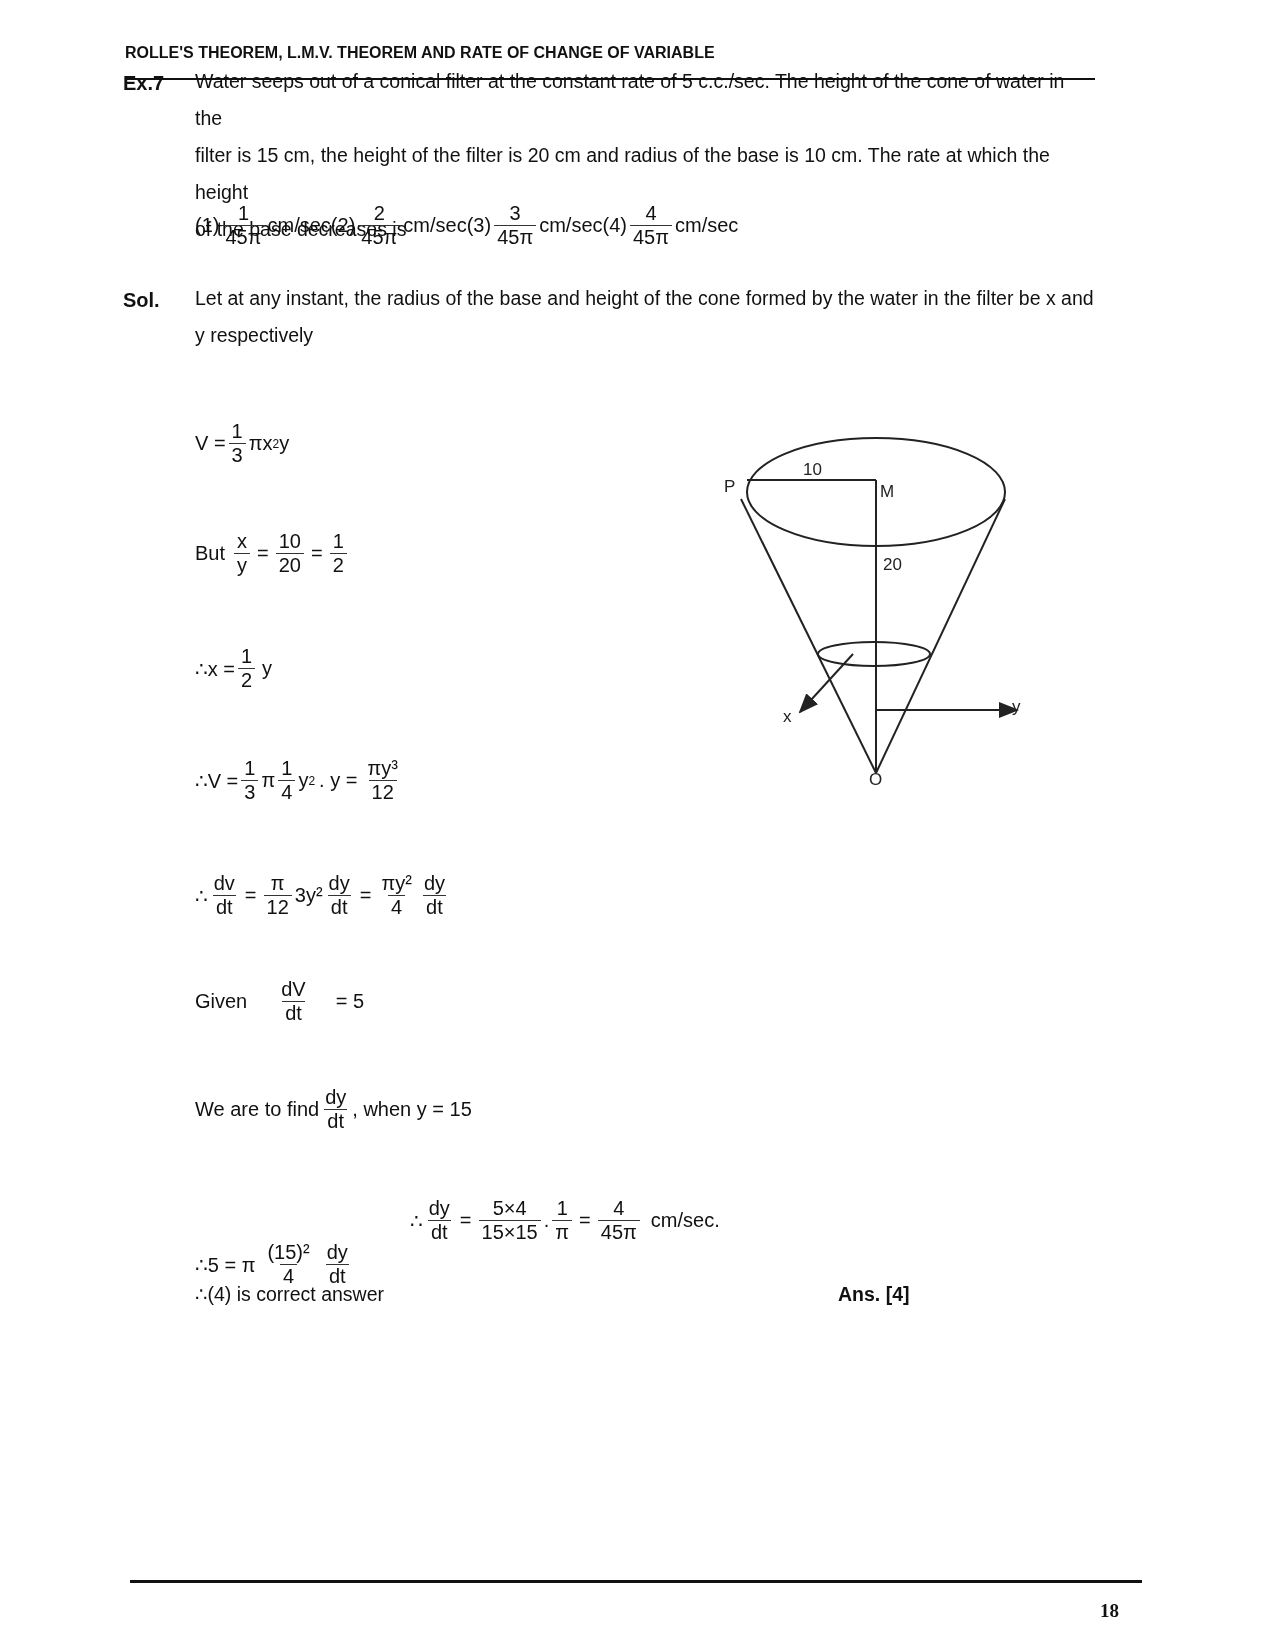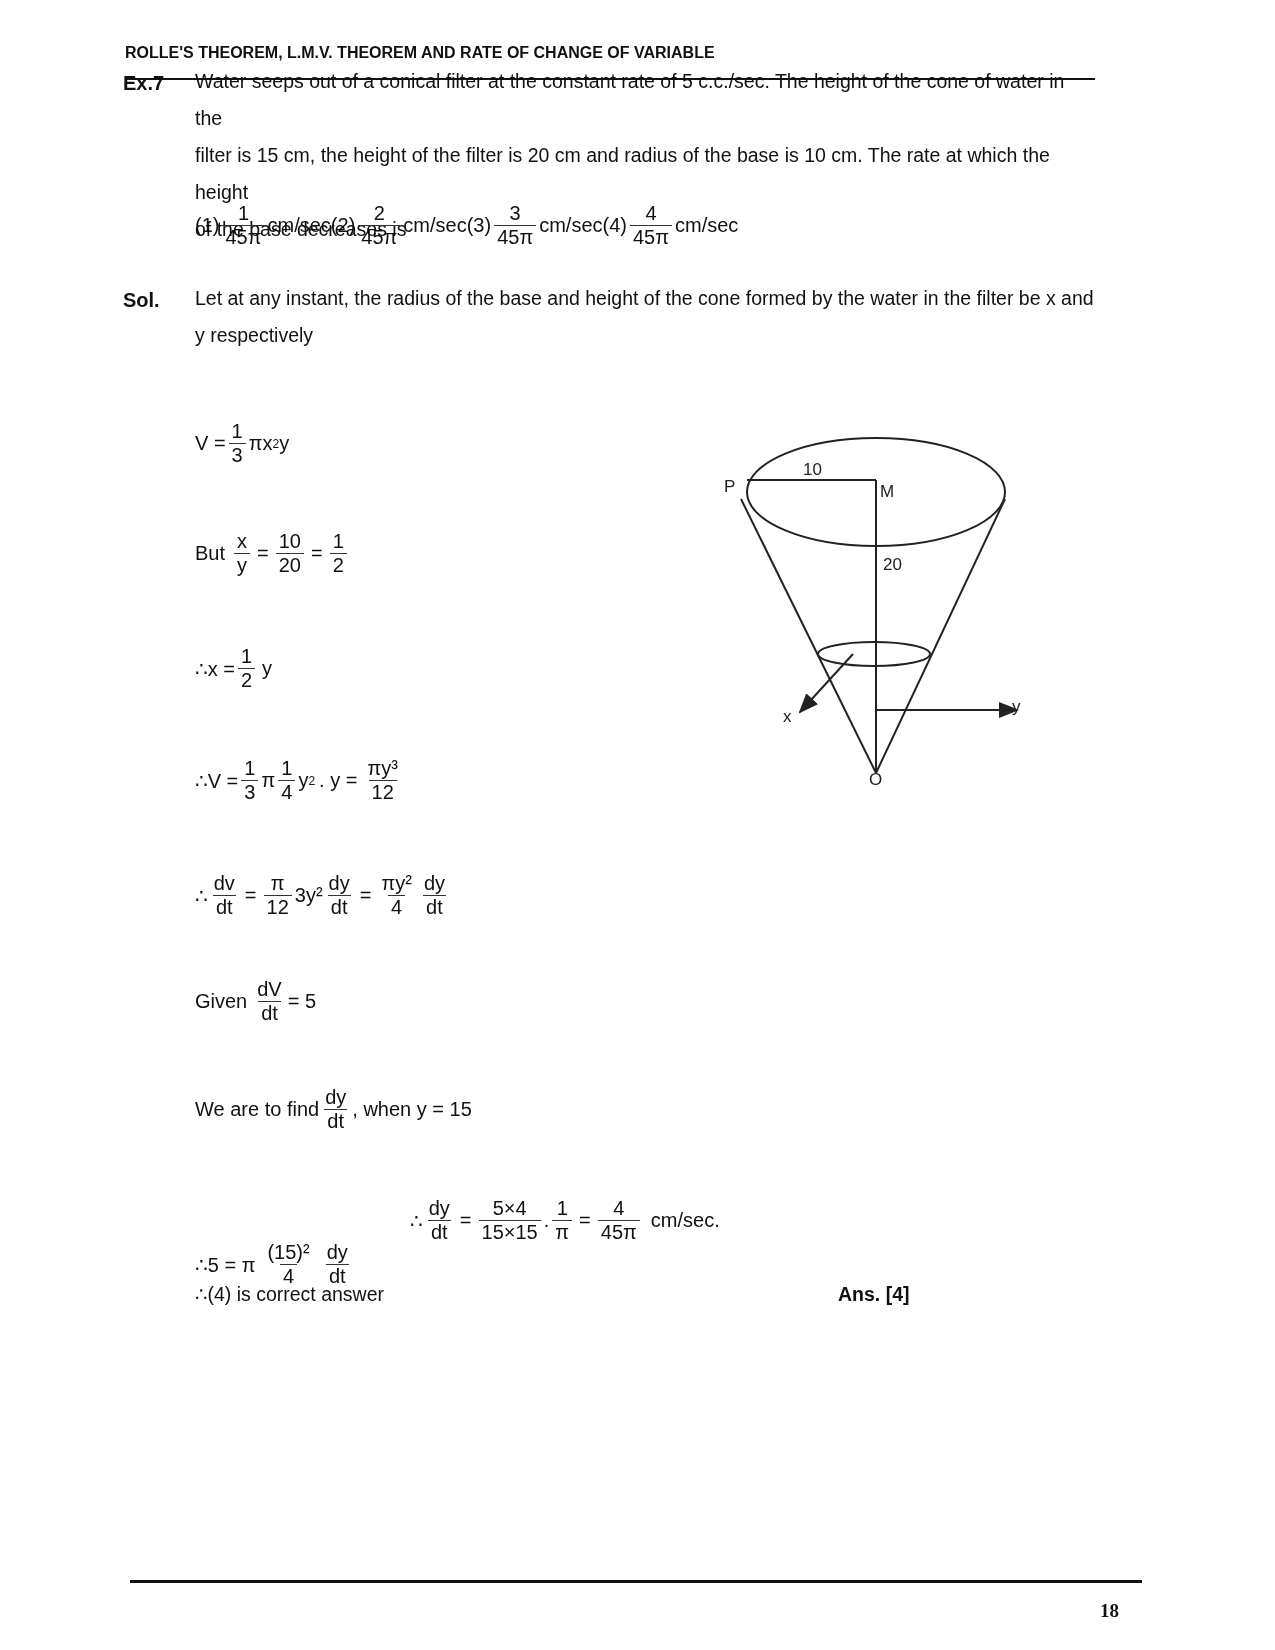--- a/index.html
+++ b/index.html
@@ -152,21 +152,21 @@
   <span class="frac">
       <span class="num">πy²</span>
       <span class="den">4</span>
     </span>
   <span class="frac">
       <span class="num">dy</span>
       <span class="den">dt</span>
     </span>
 </div>
 
-<div class="abs math" style="left:195px;top:978px;">
+<div class="abs math" style="left:195px;top:978px;gap:24px;">
   <span style="margin-right:4px;">Given</span>
   <span class="frac">
       <span class="num">dV</span>
       <span class="den">dt</span>
     </span>
   <span>= 5</span>
 </div>
 
 <div class="abs math" style="left:195px;top:1086px;">
   <span>We are to find</span>

